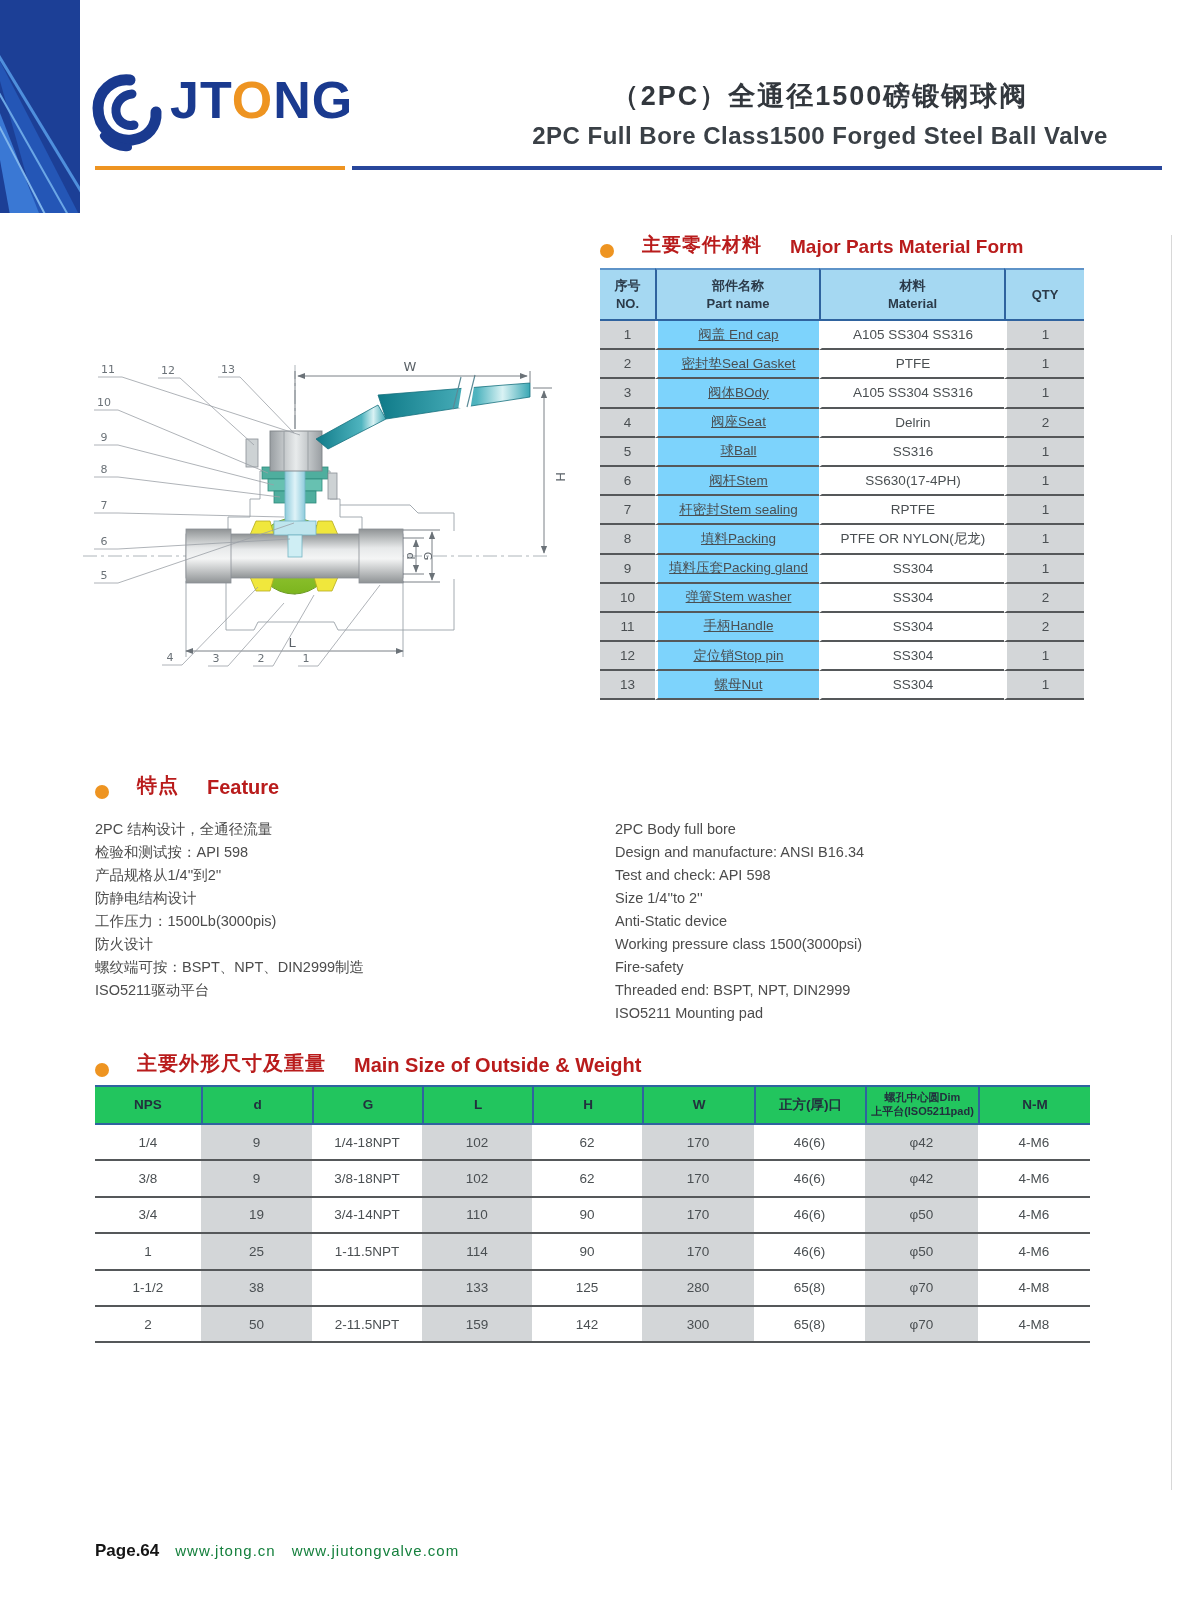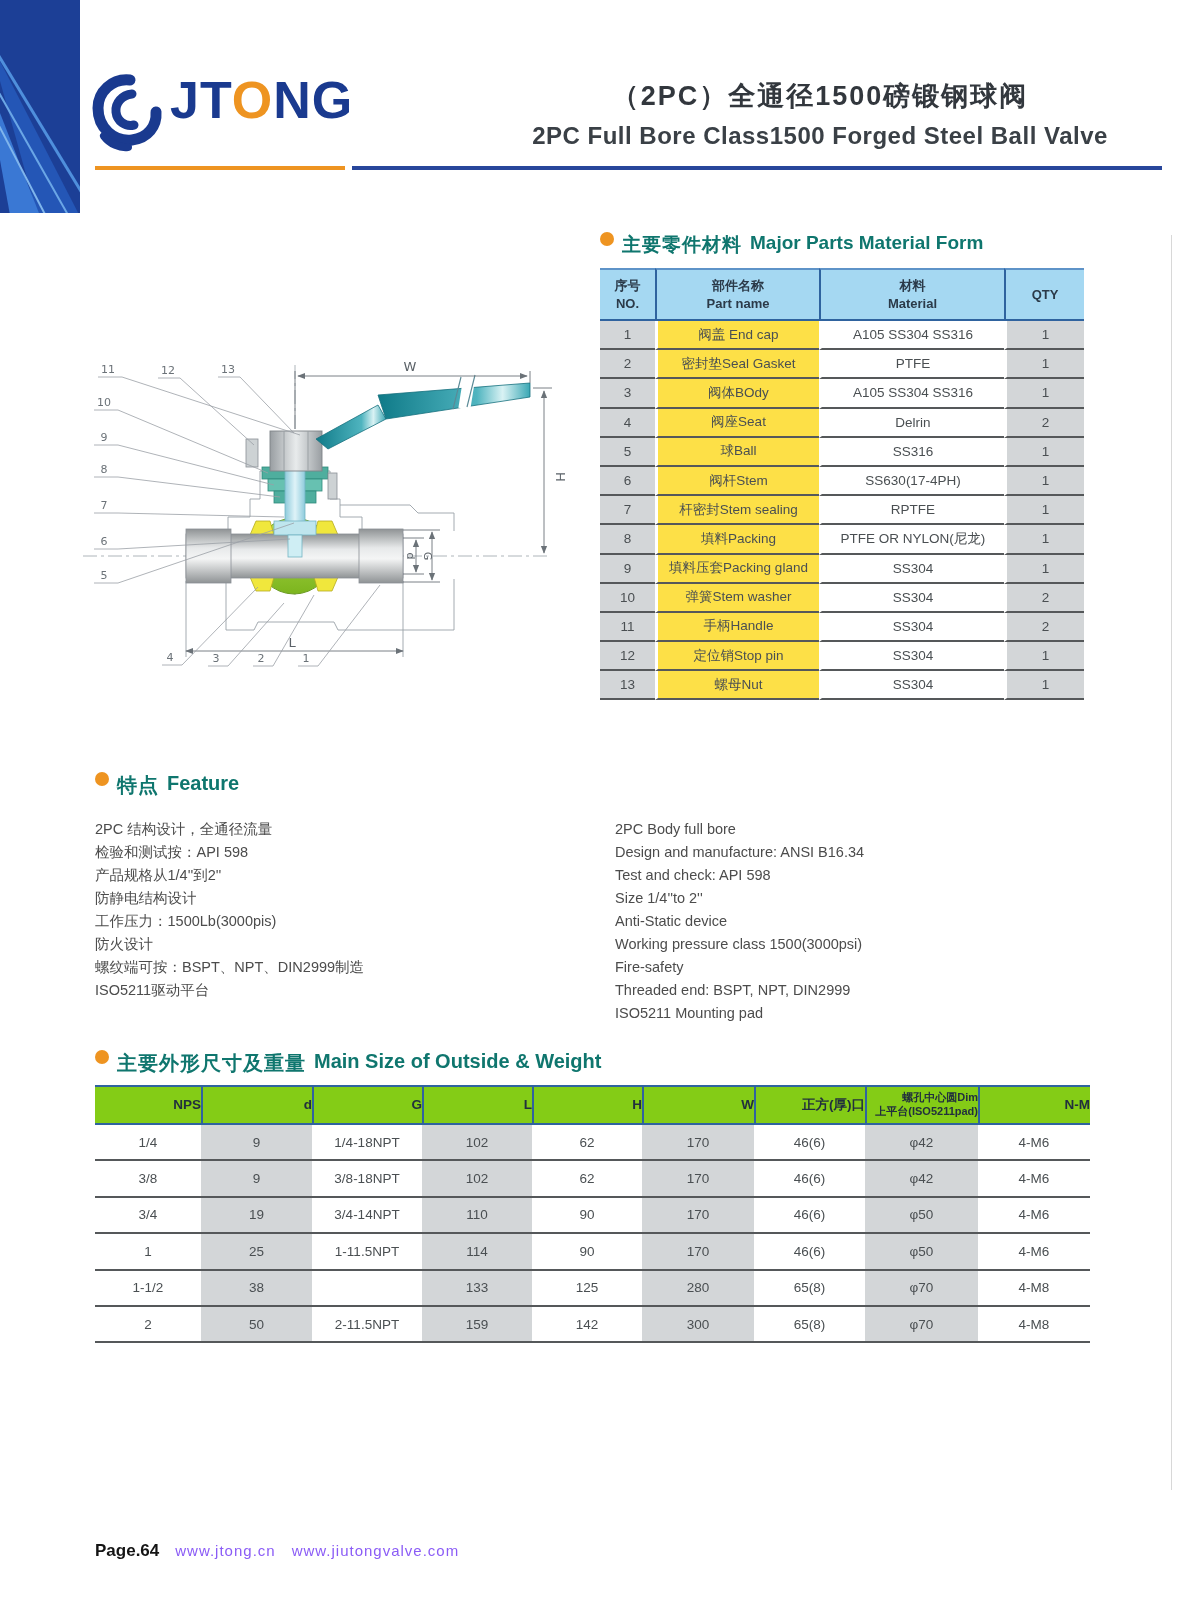--- a/index.html
+++ b/index.html
@@ -12,51 +12,51 @@
   .logo-wrap { position:absolute; left:90px; top:70px; height:86px; display:flex; align-items:flex-start; }
   .logo-text { font-size:52px; font-weight:900; color:#1a3a8f; letter-spacing:1px; margin-left:6px; font-family:"Liberation Sans",sans-serif; }
   .logo-text .o { color:#ee9421; }
   .titles { position:absolute; left:470px; top:78px; width:700px; text-align:center; color:#32373d; }
   .title-zh { font-size:27px; font-weight:bold; letter-spacing:2px; }
   .title-en { font-size:24px; font-weight:bold; margin-top:8px; letter-spacing:0.5px; color:#3a4046; }
   .rule-orange { position:absolute; left:95px; top:166px; width:250px; height:4px; background:#ee9421; }
   .rule-blue { position:absolute; left:352px; top:166px; width:810px; height:4px; background:#28469b; }
 
   
-  .sec-title { position:absolute; display:flex; align-items:flex-start; color:#0f766e; font-weight:bold; }
+  .sec-title { position:absolute; display:flex; align-items:flex-end; color:#b91c1c; font-weight:bold;gap:20px; }
   .bullet { width:14px; height:14px; border-radius:50%; background:#ee9421; margin-right:8px; flex:0 0 auto; }
   .sec-title .zh { letter-spacing:1px; }
   .sec-title .en { margin-left:8px; }
 
   
   .materials-table { position:absolute; left:600px; top:268px; width:484px; border-collapse:separate; border-spacing:0; table-layout:fixed; }
   .materials-table thead th { background:#a5d8f2; color:#2b3a49; font-size:13px; font-weight:bold; height:53px; white-space:pre-line; line-height:1.35; text-align:center; border-top:2px solid #5e93c8; border-bottom:2px solid #2f639f; }
   .materials-table thead th + th { border-left:2px solid #2f639f; }
   .materials-table tbody td { height:29.2px; border-bottom:2px solid #55585a; font-size:13.5px; color:#4a4f52; text-align:center; overflow:hidden; white-space:nowrap; }
   .materials-table tbody td:nth-child(1) { background:#d3d6d8; }
-  .materials-table tbody td:nth-child(2) { background:#fde047; border-left:3px solid #fff; }
+  .materials-table tbody td:nth-child(2) { background:#7dd3fc; border-left:3px solid #fff;text-decoration:underline; }
   .materials-table tbody td:nth-child(3) { background:#ffffff; border-left:3px solid #fff; }
   .materials-table tbody td:nth-child(4) { background:#d3d6d8; border-left:3px solid #fff; }
 
   
   .feature-col { position:absolute; top:818px; width:500px; font-size:14.5px; color:#4c4c4c; }
   .feature-col div { line-height:23px; height:23px; white-space:nowrap; }
 
   
   .size-table { position:absolute; left:95px; top:1085px; width:995px; border-collapse:separate; border-spacing:0; table-layout:fixed; }
-  .size-table thead th { background:#84cc16; color:#22303d; font-size:13.5px; font-weight:bold; height:40px; text-align:right; white-space:pre-line; line-height:1.25; border-top:2px solid #2f639f; border-bottom:2px solid #2f639f; }
+  .size-table thead th { background:#22c55e; color:#22303d; font-size:13.5px; font-weight:bold; height:40px; text-align:center; white-space:pre-line; line-height:1.25; border-top:2px solid #2f639f; border-bottom:2px solid #2f639f; }
   .size-table thead th + th { border-left:2px solid #2f639f; }
   .size-table thead th:nth-child(8) { font-size:11px; }
   .size-table tbody td { height:36.4px; border-bottom:2px solid #55585a; font-size:13.5px; color:#4a4f52; text-align:center; }
   .size-table tbody td:nth-child(even) { background:#d3d6d8; }
 
   
   .footer { position:absolute; left:95px; top:1541px; display:flex; align-items:baseline; }
   .footer .page-no { font-size:17px; font-weight:bold; color:#141414; }
-  .footer a { font-size:15px; color:#8b5cf6; text-decoration:none; margin-left:16px; letter-spacing:1px; }
+  .footer a { font-size:15px; color:#15803d; text-decoration:none; margin-left:16px; letter-spacing:1px; }
 
   .edge-line { position:absolute; left:1171px; top:235px; width:1px; height:1255px; background:#d8d8d8; }
 
   
   .drawing-svg text { font-family:"DejaVu Sans",sans-serif; }
 </style>
 </head>
 <body>
 
 <div id="page">

